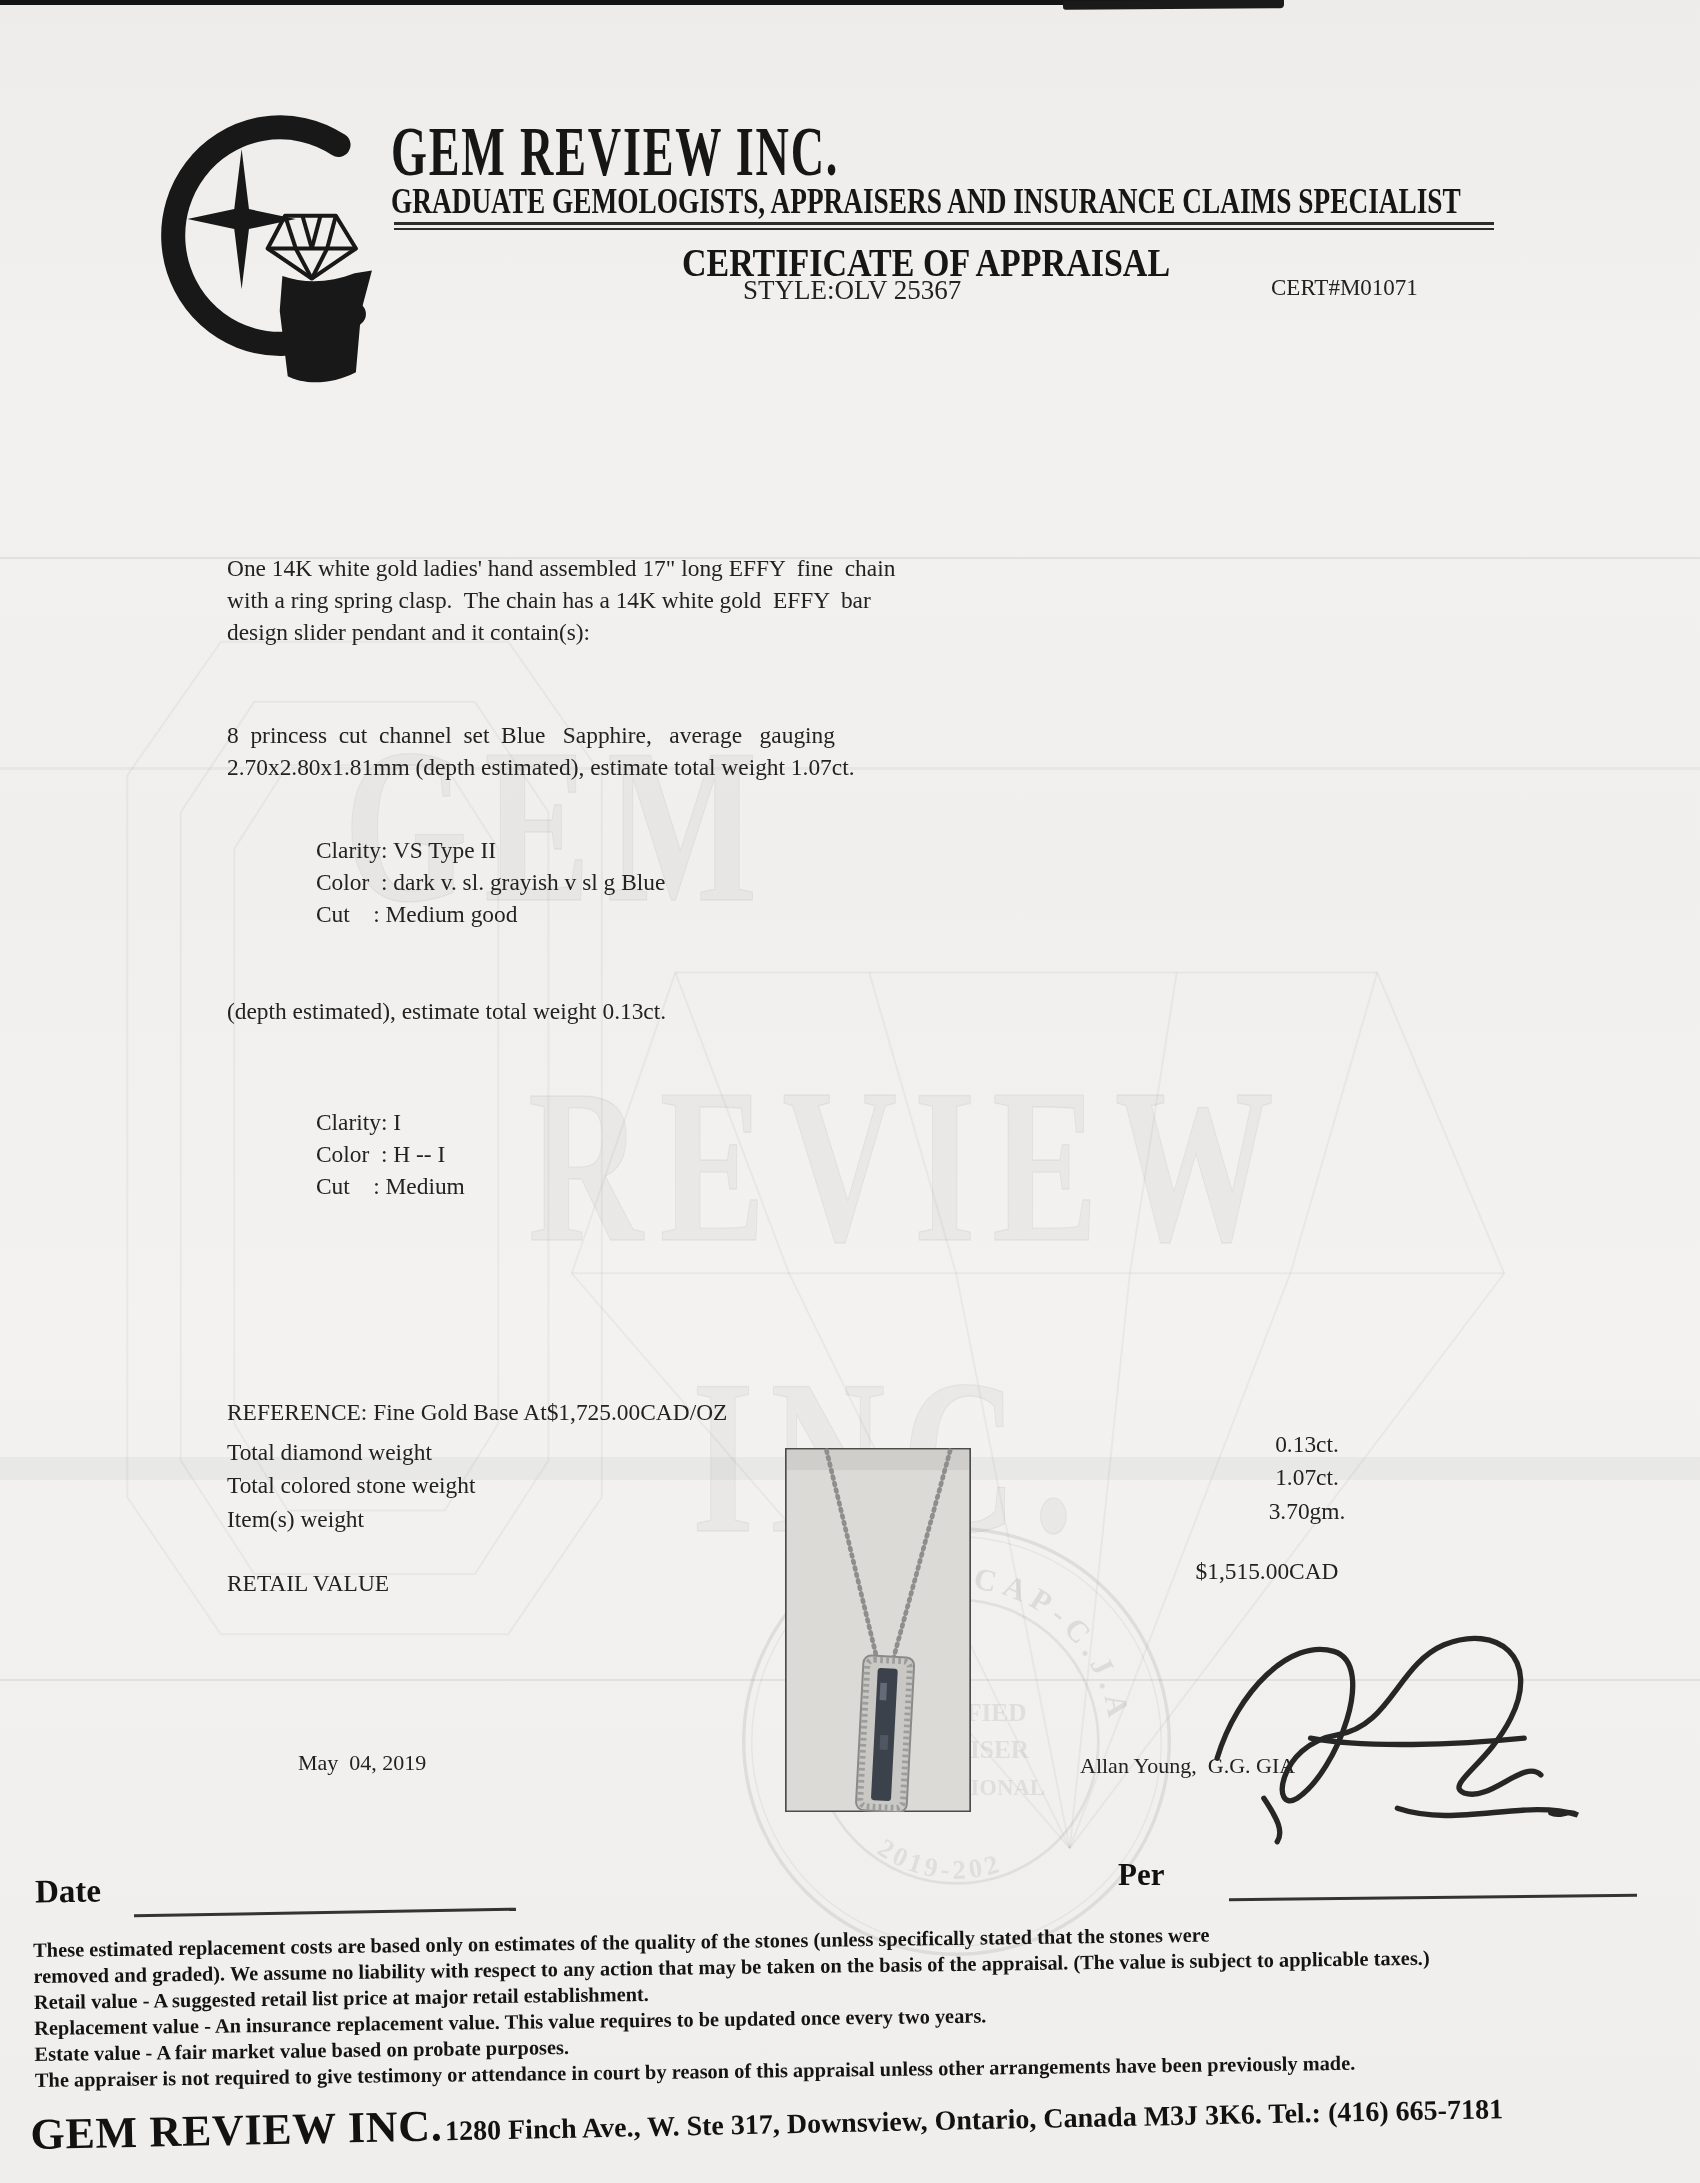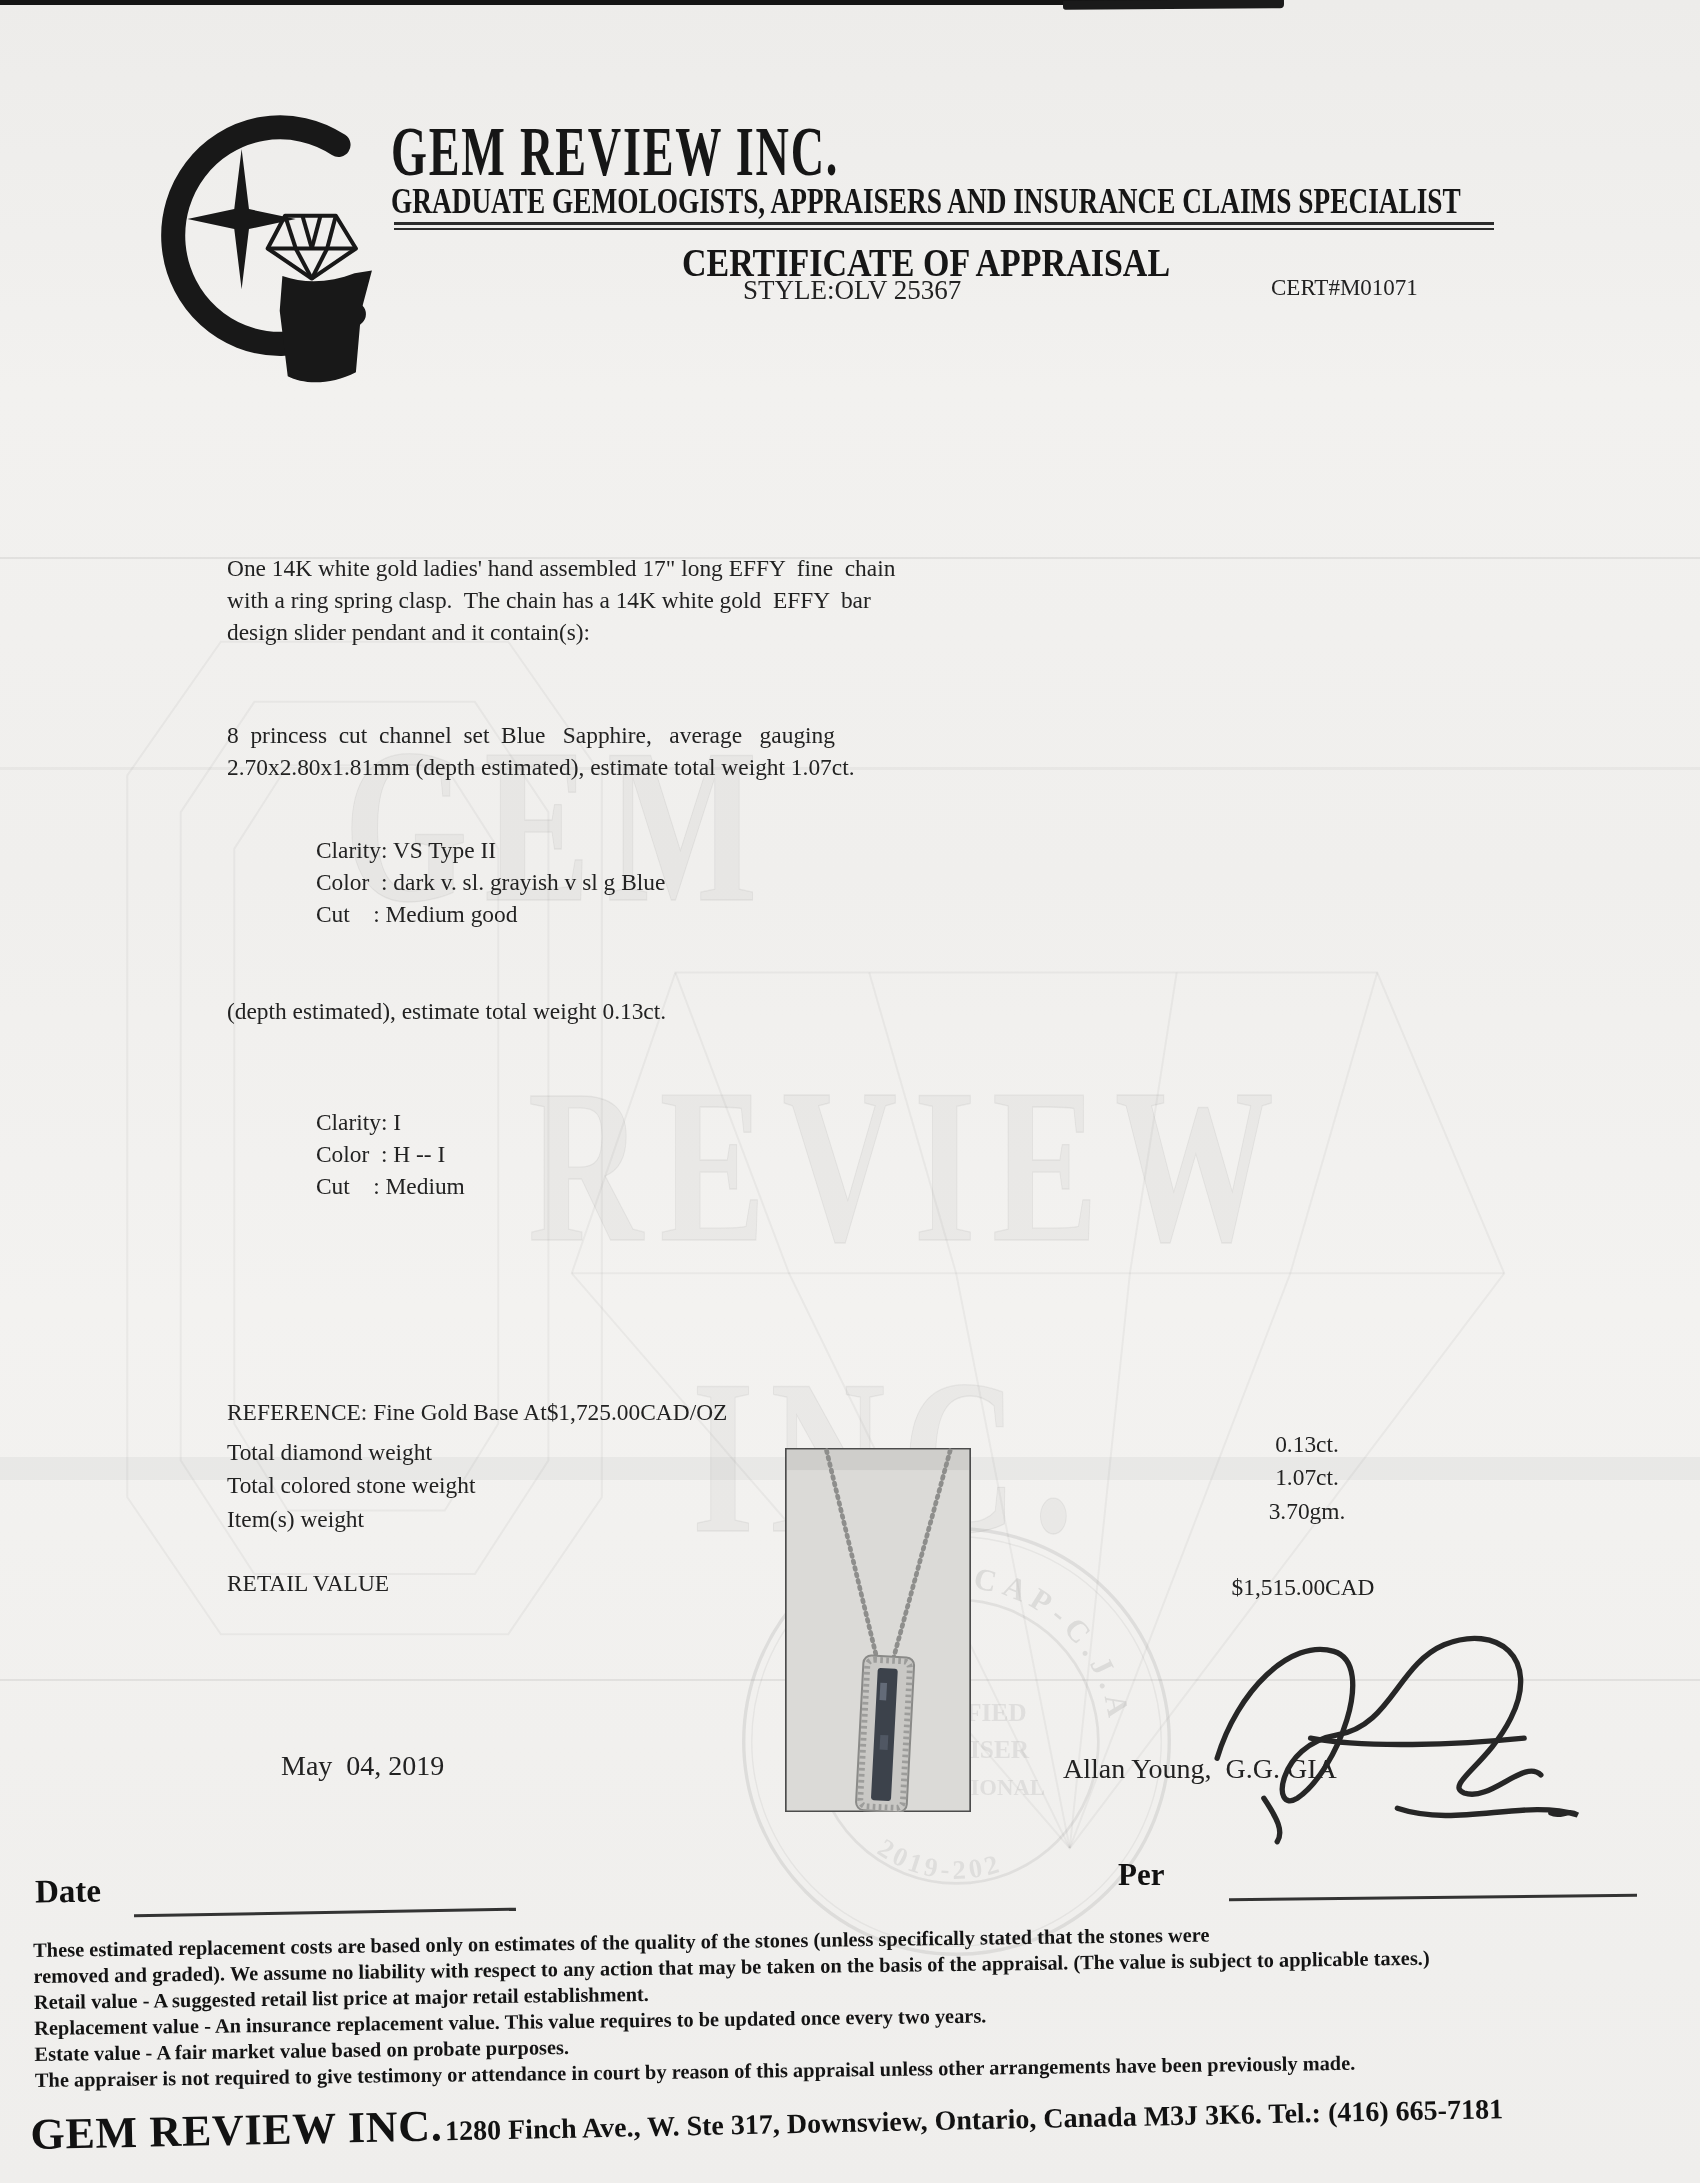--- a/index.html
+++ b/index.html
@@ -8,21 +8,21 @@
     width:1701px;height:2183px;
     background:
       linear-gradient(180deg,#edecea 0%,#f2f1ef 18%,#f0efed 40%,#f3f2f0 60%,#efeeec 100%);
     overflow:hidden;
     font-family:"Liberation Serif",serif;
     color:#1d1d1d;
   }
   .abs{position:absolute;}
   .mono{font-family:Liberation Serif, serif;white-space:pre;color:#222;}
   .body-line{font-size:23.4px;line-height:32px;}
-  .sig-mono{font-size:28px;}
+  .sig-mono{font-size:22px;margin-left:17px;}
   .condensed{display:inline-block;transform-origin:0 0;white-space:nowrap;font-weight:bold;color:#161616;}
   .seam{left:0;width:100%;background:rgba(90,90,90,0.10);height:2px;}
   .band{left:0;width:100%;background:rgba(120,120,120,0.07);}
   .rule{background:#2c2c2c;}
   .wm-word{
     font-family:"Liberation Serif",serif;font-weight:bold;
     color:rgba(70,70,70,0.05);
     -webkit-text-stroke:1.3px rgba(70,70,70,0.07);
     letter-spacing:23px;white-space:nowrap;
     transform:scaleX(0.72);transform-origin:0 0;
@@ -133,21 +133,21 @@
   <div class="abs mono body-line" style="left:227px;top:1436px;">Total diamond weight</div>
   <div class="abs mono body-line val-col" style="left:1136px;top:1428px;width:342px;">0.13ct.</div>
 
   <div class="abs mono body-line" style="left:227px;top:1469px;text-align:right;">Total colored stone weight</div>
   <div class="abs mono body-line val-col" style="left:1136px;top:1461px;width:342px;">1.07ct.</div>
 
   <div class="abs mono body-line" style="left:227px;top:1503px;">Item(s) weight</div>
   <div class="abs mono body-line val-col" style="left:1136px;top:1495px;width:342px;">3.70gm.</div>
 
   <div class="abs mono body-line" style="left:227px;top:1567px;">RETAIL VALUE</div>
-  <div class="abs mono body-line val-col" style="left:1132px;top:1555px;width:342px;margin-top:16px;">$1,515.00CAD</div>
+  <div class="abs mono body-line val-col" style="left:1096px;top:1555px;width:342px;">$1,515.00CAD</div>
 
   <svg class="abs" style="left:729px;top:1514px;" width="455" height="455" viewBox="0 0 680 680">
     <defs>
       <path id="sealArcTop" d="M 110,340 A 230,230 0 0 1 570,340" fill="none"></path>
       <path id="sealArcBottom" d="M 135,340 A 205,205 0 0 0 545,340" fill="none"></path>
     </defs>
     <circle cx="340" cy="340" r="318" fill="none" stroke="rgba(95,95,95,0.13)" stroke-width="5"></circle>
     <circle cx="340" cy="340" r="306" fill="none" stroke="rgba(95,95,95,0.08)" stroke-width="2"></circle>
     <circle cx="340" cy="340" r="212" fill="none" stroke="rgba(95,95,95,0.11)" stroke-width="4"></circle>
     <text font-family="Liberation Serif,serif" font-size="46" font-weight="bold" fill="rgba(95,95,95,0.14)" letter-spacing="10">

